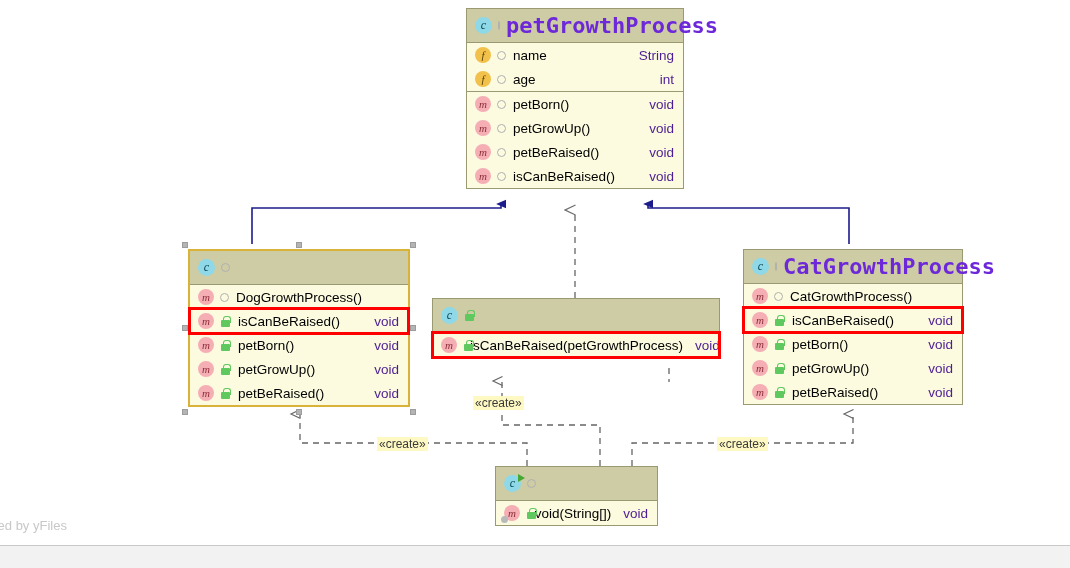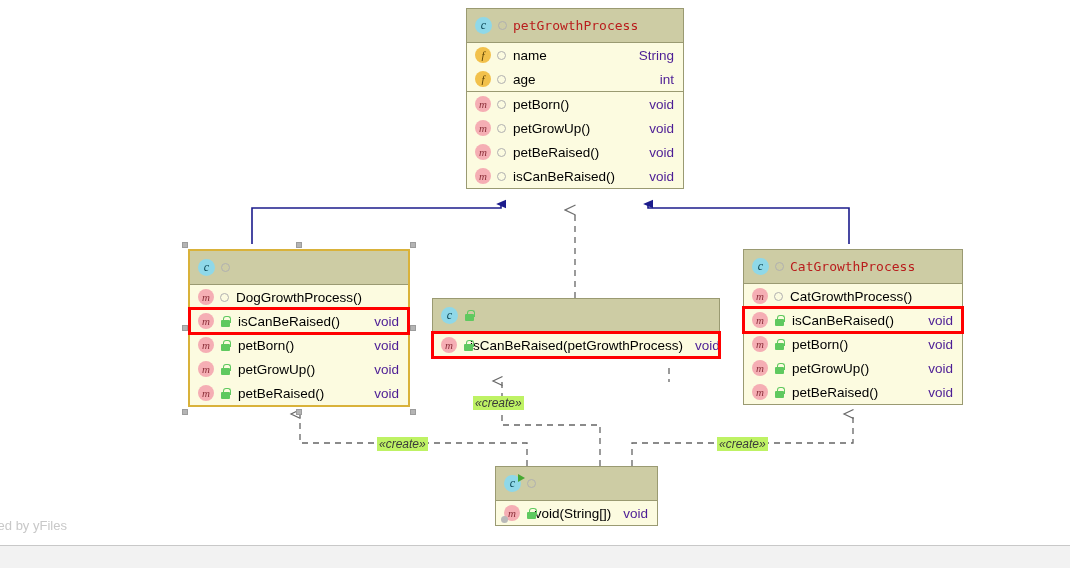--- a/index.html
+++ b/index.html
@@ -36,25 +36,26 @@
   .uml-header {
     background: #cdcca4;
     border-bottom: 1px solid #9a9a72;
     display: flex;
     align-items: center;
     padding: 0 8px;
     height: 34px;
   }
   .uml-title {
     font-family: "DejaVu Sans Mono", monospace;
-    font-size: 13px;
-    color: #b91c1c;
+    font-size: 22px;
+    color: #6d28d9;
     letter-spacing: 0px;
     white-space: nowrap;
     margin-left: 6px;
+    font-weight: bold;
   }
   .uml-section {
     padding: 0;
   }
   .uml-section + .uml-section {
     border-top: 1px solid #9a9a72;
   }
   .uml-row {
     display: flex;
     align-items: center;
@@ -176,24 +177,23 @@
     background: #b4b4b4;
     border: 1px solid #9c9c9c;
   }
 
   
   .edge-label {
     position: absolute;
     font-family: "Liberation Sans", sans-serif;
     font-size: 12px;
     color: #3a3a3a;
-    background: #bef264;
+    background: #fef9c3;
     padding: 0 2px;
     white-space: nowrap;
-    font-style: italic;
   }
 
   
   #watermark {
     position: absolute;
     left: -14px;
     top: 518px;
     font-family: "Liberation Sans", sans-serif;
     font-size: 13px;
     color: #c8c8c8;

